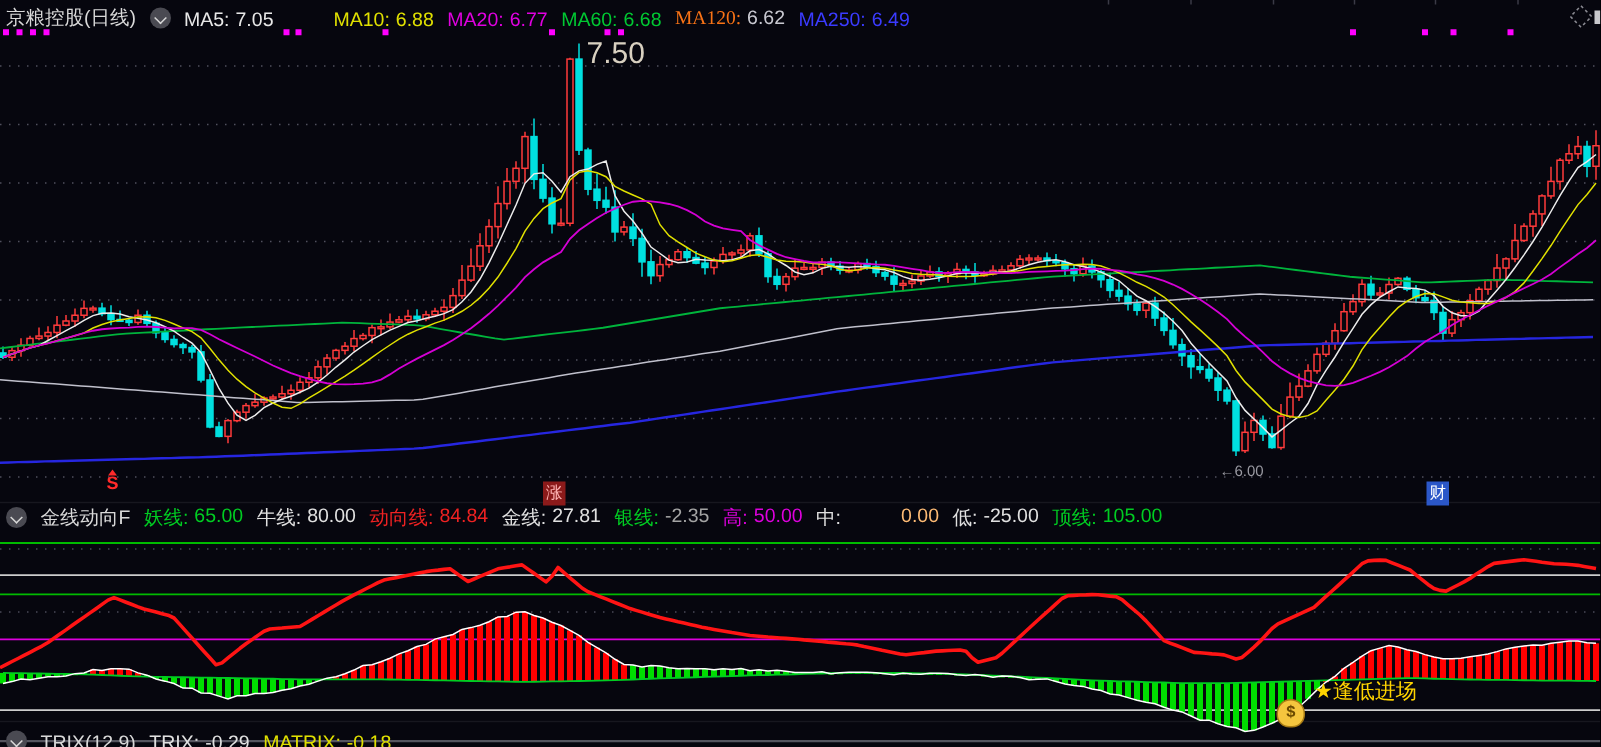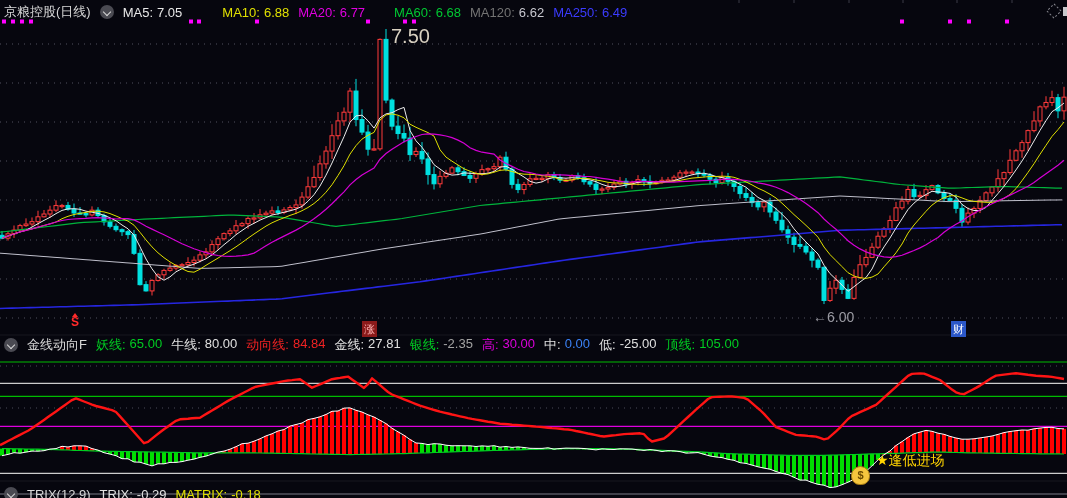--- a/index.html
+++ b/index.html
@@ -13,21 +13,21 @@
   #trixbar{top:486px;height:16px;padding-left:4px;}
   .chev{width:14px;height:14px;border-radius:50%;background:#4a4a52;position:relative;flex:0 0 auto;}
   .chev::after{content:"";position:absolute;left:4px;top:4px;width:5px;height:5px;
        border-right:1.5px solid #d8d8d8;border-bottom:1.5px solid #d8d8d8;transform:rotate(45deg);}
   .kv{display:inline-flex;gap:4px;}
   .ann{position:absolute;z-index:6;}
   .tagbox{width:15px;height:16px;font-size:11px;line-height:16px;text-align:center;}
   #zhangbox{left:362px;top:321px;background:#8b1a1a;color:#ffb4b4;}
   #caibox{left:951px;top:321px;background:#2b57c8;color:#fff;}
   #peaklabel{left:391px;top:25px;color:#d8d0c0;font-size:20px;}
-  #lowlabel{left:813px;top:309px;color:#9a9aa2;font-size:14px;}
+  #lowlabel{left:813px;top:309px;color:#9a9aa2;font-size:10px;}
   #sellmark{left:71px;top:313px;color:#ff2a2a;font-size:12px;font-weight:bold;text-align:center;line-height:9px;}
   #sellmark .caret{display:block;width:0;height:0;margin:0 auto 1px auto;border-left:3px solid transparent;
        border-right:3px solid transparent;border-bottom:4px solid #ff2a2a;}
   #buysignal{left:876px;top:452px;color:#ffd400;font-size:14px;font-weight:normal;}
   #moneybag{left:851px;top:466px;width:17px;height:17px;border-radius:50% 50% 45% 45%;
        background:#f5c53e;border:1px solid #a87b14;color:#6b4a00;font-size:11px;font-weight:bold;
        text-align:center;line-height:17px;}
 </style>
 </head>
 <body>
@@ -630,25 +630,25 @@
       </span>
     <span class="kv">
         <span style="color: rgb(224, 224, 0); margin-left: 31px;">MA10:</span>
         <span style="color: rgb(224, 224, 0);">6.88</span>
       </span>
     <span class="kv">
         <span style="color: rgb(224, 0, 224);">MA20:</span>
         <span style="color: rgb(224, 0, 224);">6.77</span>
       </span>
     <span class="kv">
-        <span style="color: rgb(0, 200, 50); margin-left: 20px;">MA60:</span>
+        <span style="color: rgb(0, 200, 50);">MA60:</span>
         <span style="color: rgb(0, 200, 50);">6.68</span>
       </span>
     <span class="kv">
-        <span style="color: #737373;">MA120:</span>
+        <span style="color: #f97316; font-family: Liberation Serif, serif;">MA120:</span>
         <span style="color: rgb(200, 200, 208);">6.62</span>
       </span>
     <span class="kv">
         <span style="color: rgb(59, 59, 255);">MA250:</span>
         <span style="color: rgb(59, 59, 255);">6.49</span>
       </span>
   </div>
 
   <div class="bar" id="indbar">
     <span class="chev"></span>
@@ -668,25 +668,25 @@
     <span class="kv">
         <span style="color: rgb(224, 224, 224);">金线:</span>
         <span style="color: rgb(224, 224, 224);">27.81</span>
       </span>
     <span class="kv">
         <span style="color: rgb(0, 204, 34);">银线:</span>
         <span style="color: #a3a3a3;">-2.35</span>
       </span>
     <span class="kv">
         <span style="color: rgb(221, 0, 221);">高:</span>
-        <span style="color: rgb(221, 0, 221);">30.00</span>
+        <span style="color: rgb(221, 0, 221);">50.00</span>
       </span>
     <span class="kv">
         <span style="color: rgb(224, 224, 224);">中:</span>
-        <span style="color: #3b82f6;">0.00</span>
+        <span style="color: #fdba74; margin-left: 36px;">0.00</span>
       </span>
     <span class="kv">
         <span style="color: rgb(224, 224, 224);">低:</span>
         <span style="color: rgb(224, 224, 224);">-25.00</span>
       </span>
     <span class="kv">
         <span style="color: rgb(0, 204, 34);">顶线:</span>
         <span style="color: rgb(0, 204, 34);">105.00</span>
       </span>
   </div>

